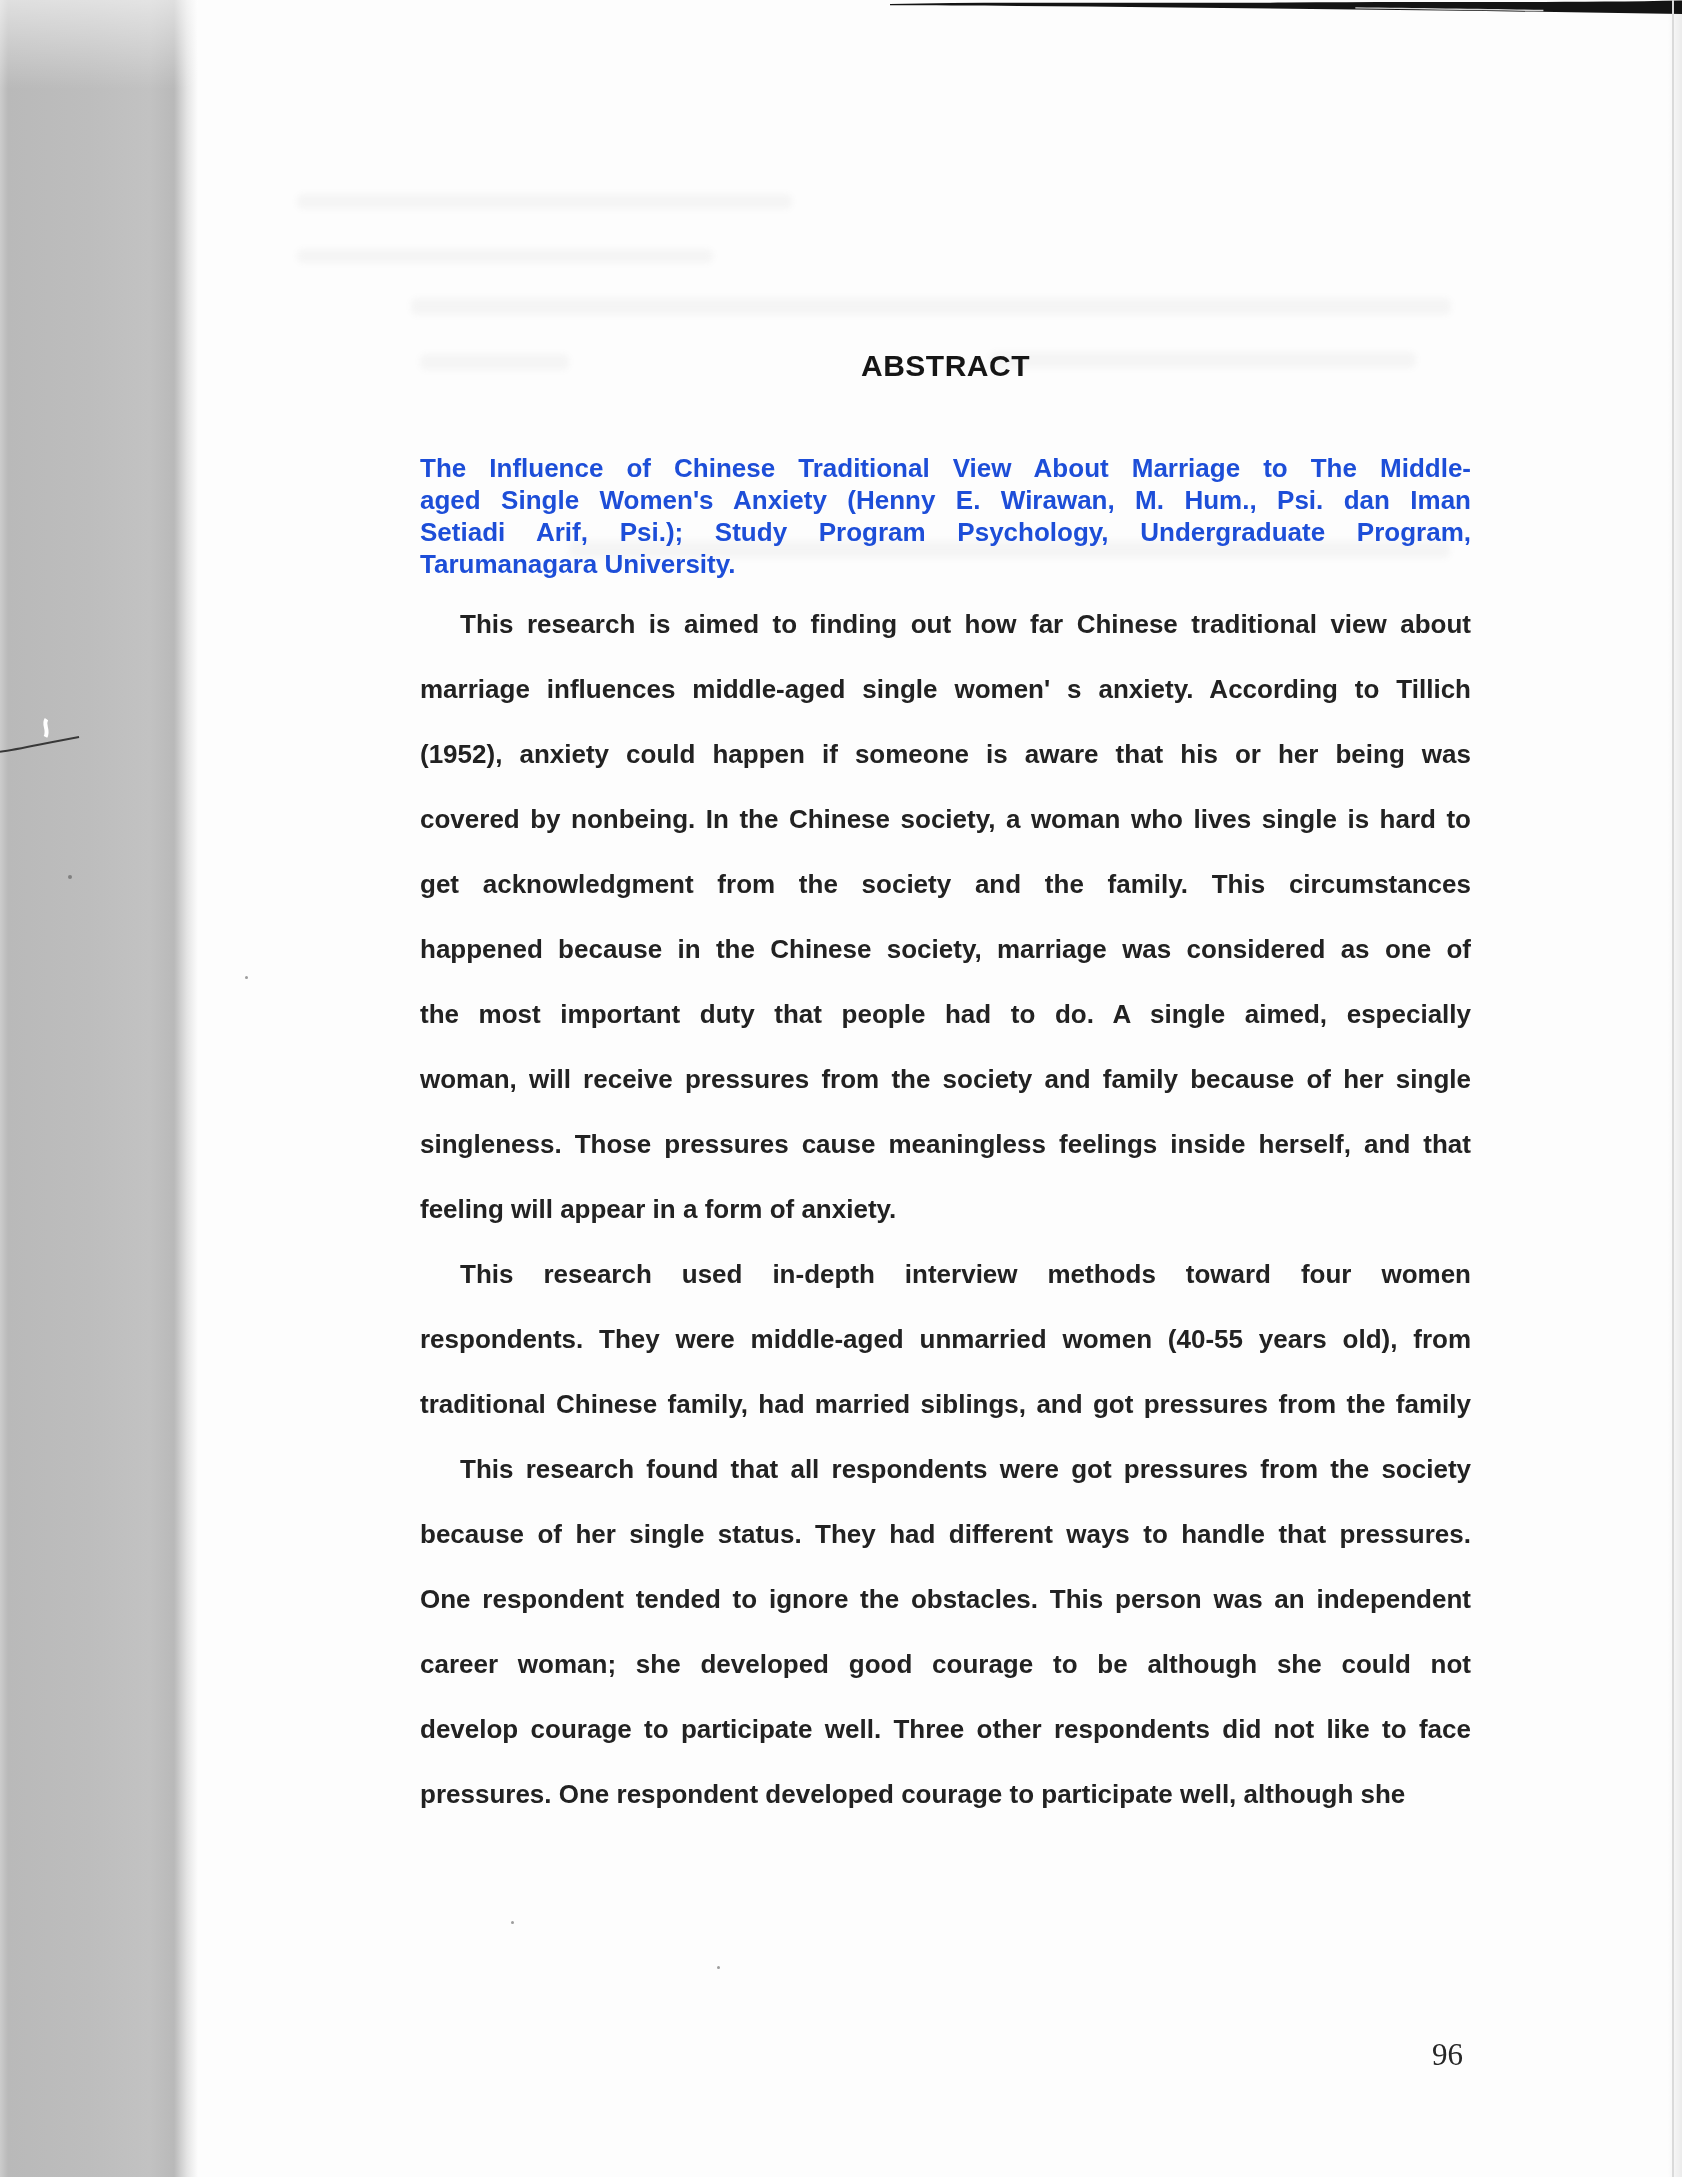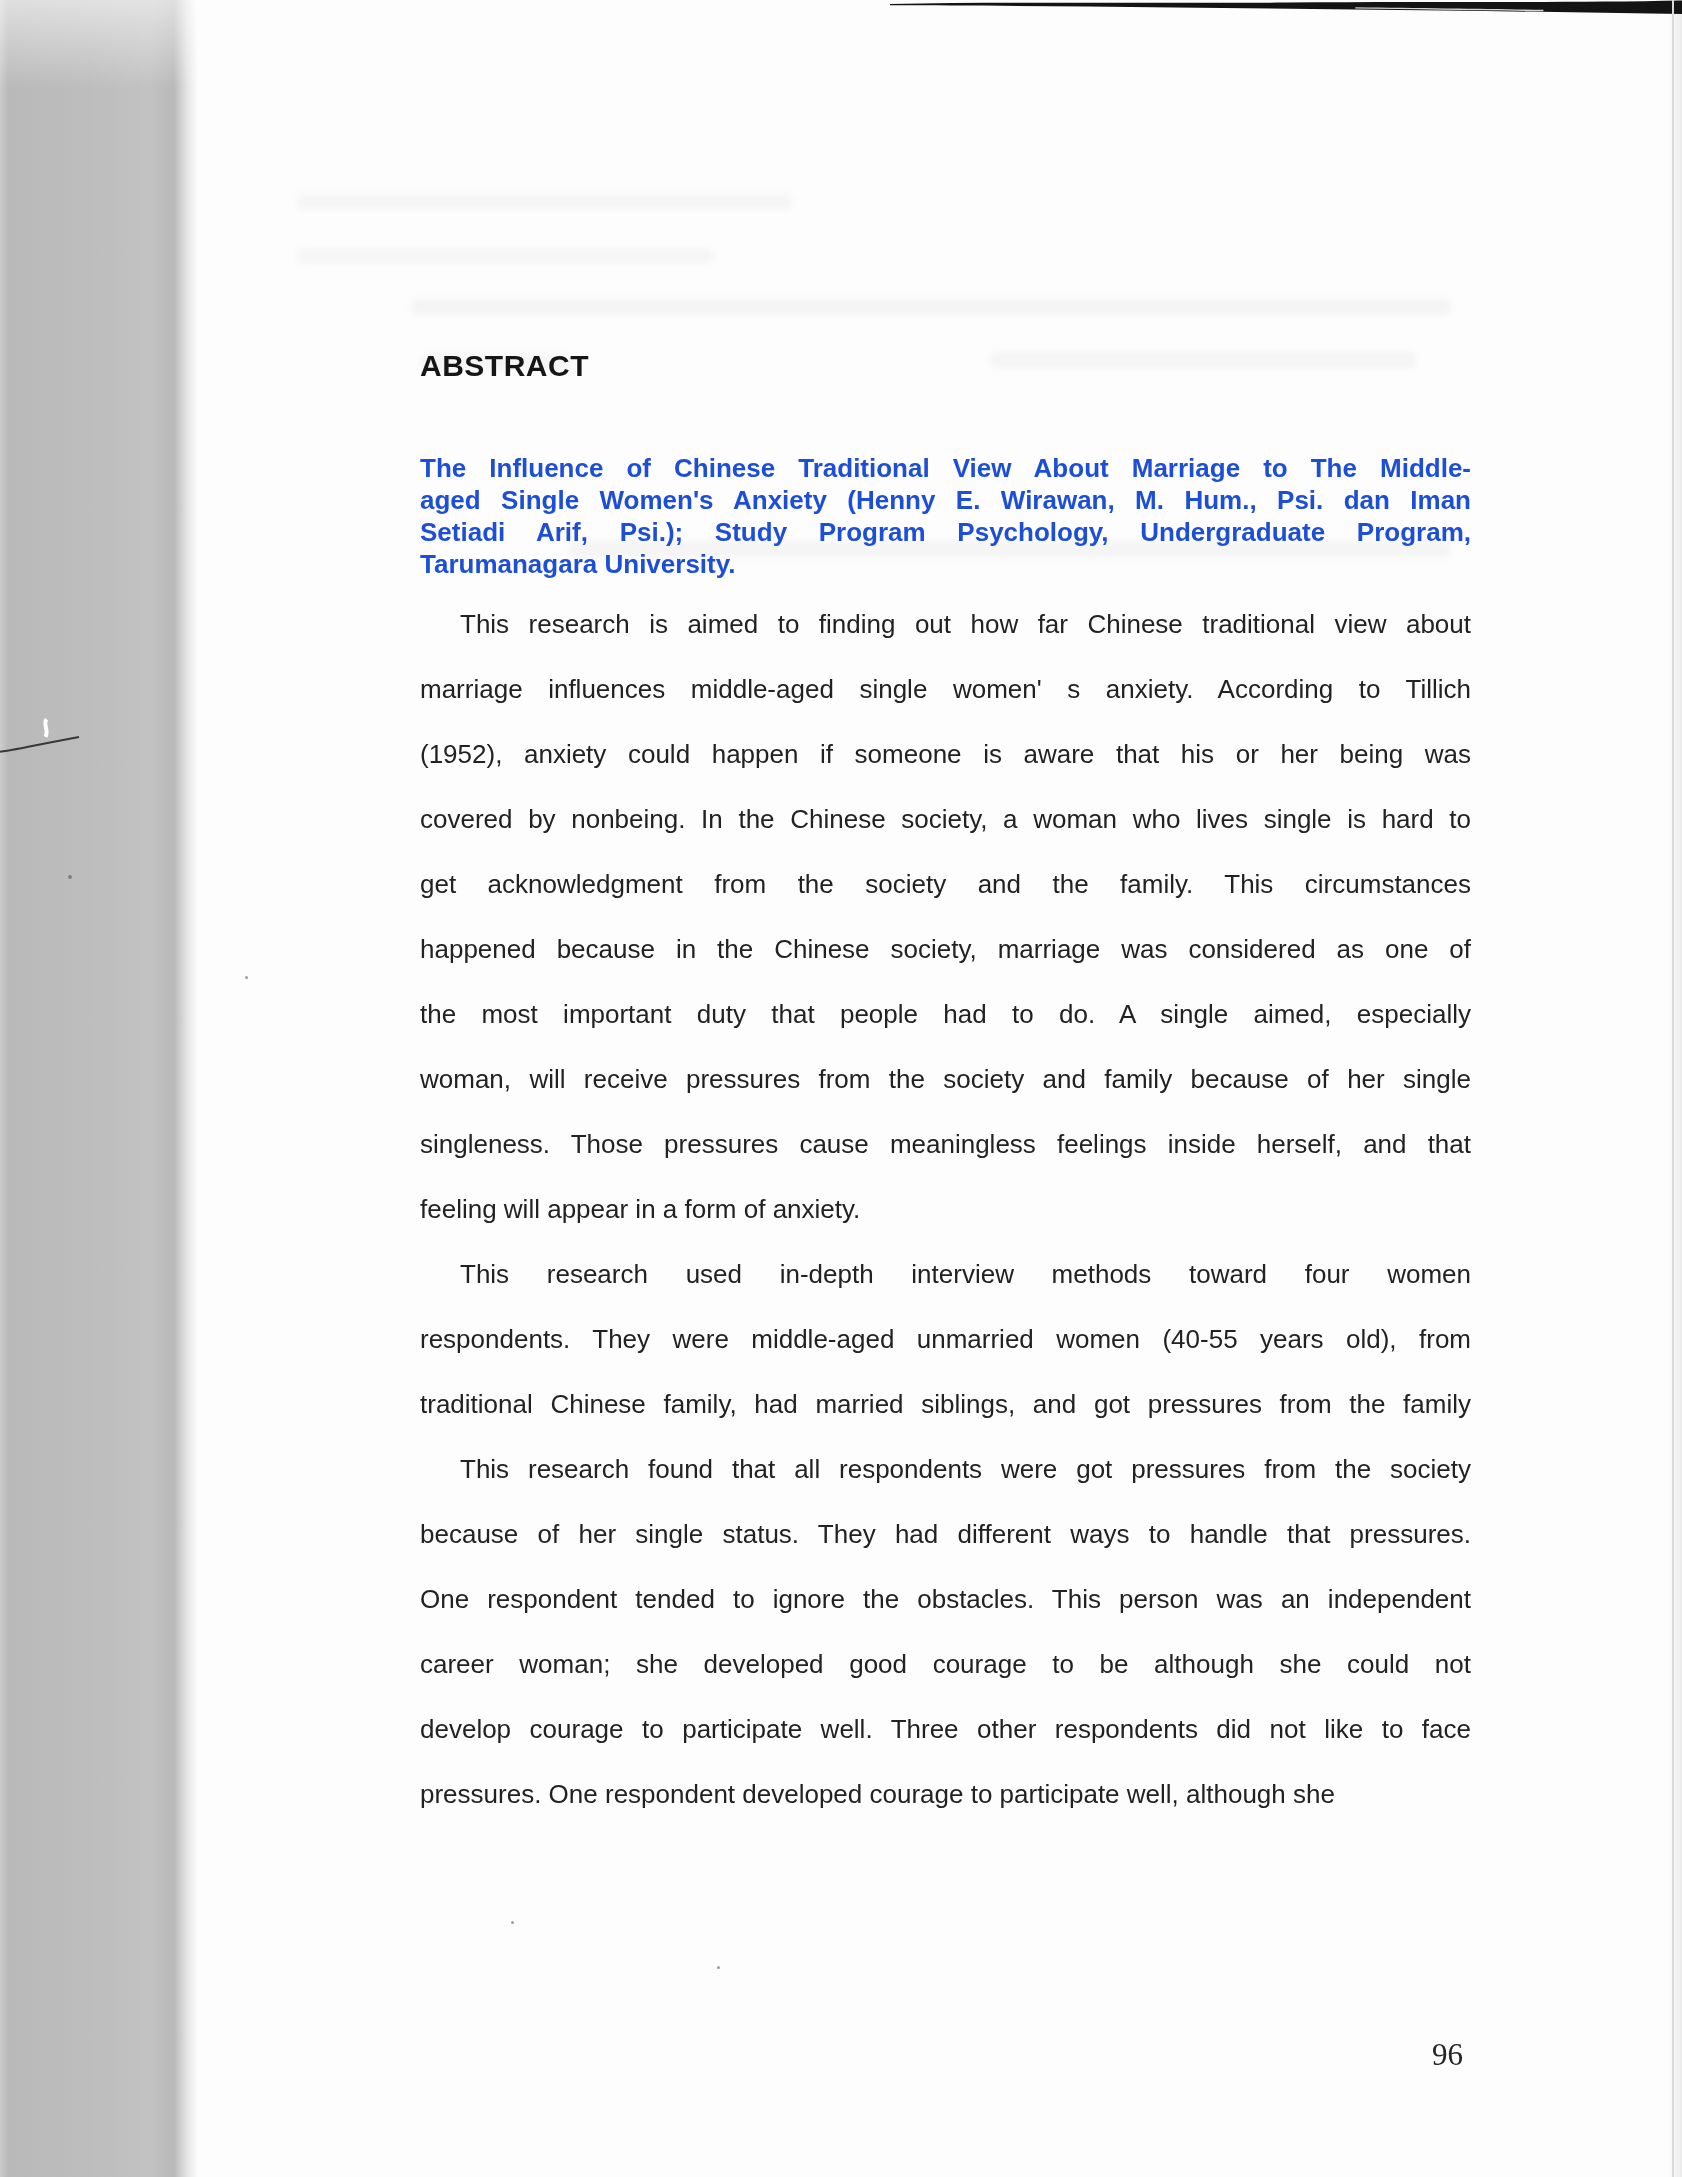--- a/index.html
+++ b/index.html
@@ -41,31 +41,31 @@
   }
 
   .speck { position:absolute; background:#4e4e4e; border-radius:50%; opacity:0.55; }
 
   
   .content { position:absolute; left:420px; width:1051px; top:0; }
 
   .heading {
     position:absolute; top:348px; left:0; width:100%;
     margin:0; font-size:30px; line-height:36px; font-weight:bold;
-    text-align:left; letter-spacing:0.5px; color:#161616;
+    text-align:center; letter-spacing:0.5px; color:#161616;
   }
 
   .title-block { position:absolute; top:452px; left:0; width:100%; }
   .tline {
     font-size:26px; line-height:32px; font-weight:bold; color:#1d4ed8;
     text-align:justify; text-align-last:justify;
   }
   .tline.last { text-align-last:left; }
 
-  .body-block { position:absolute; top:592px; left:0; width:100%; }
+  .body-block { position:absolute; top:592px; left:0; width:100%;font-weight:bold; }
   .bline {
     font-size:26px; line-height:65px; color:#222222;
     text-align:justify; text-align-last:justify;
     white-space:normal;
   }
   .bline.last { text-align-last:left; }
   .bline.indent { text-indent:40px; }
 
   .page-number {
     position:absolute; left:1432px; top:2037px;

